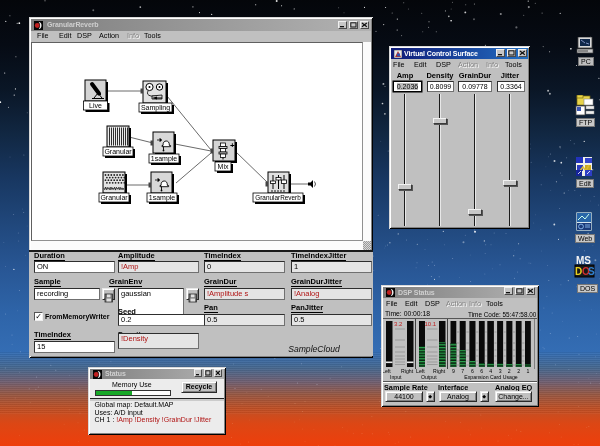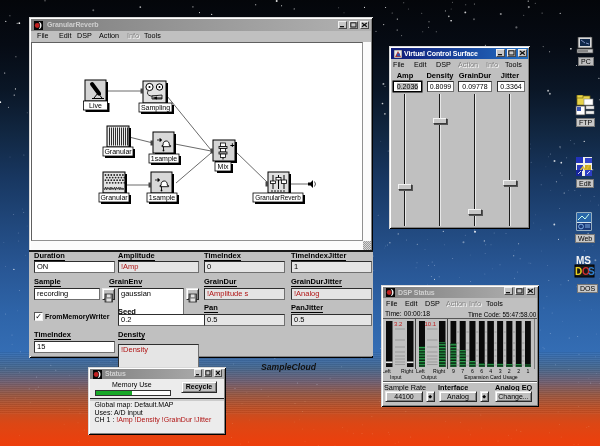--- a/index.html
+++ b/index.html
@@ -1245,22 +1245,22 @@
       <div class="plabel" style="left:175px;top:54px"><i>Pan</i></div>
       <div class="plabel" style="left:262px;top:54px"><i>PanJitter</i></div>
       <div style="position:absolute;left:5px;top:62px;width:9px;height:9px;background:#fff;border:1px solid;border-color:#555 #eee #eee #555;font-size:8px;line-height:8px;color:#000;text-align:center">✓</div>
       <div style="position:absolute;left:16px;top:63px;font-size:7px;font-weight:bold;color:#000">FromMemoryWriter</div>
       <div class="sunk" style="left:89px;top:63.5px;width:96px;height:12px">0.2</div>
       <div class="sunk cyan" style="left:175px;top:63.5px;width:81px;height:12px">0.5</div>
       <div class="sunk cyan" style="left:262px;top:63.5px;width:81px;height:12px">0.5</div>
       <div class="plabel" style="left:5px;top:81px"><b>TimeIndex</b></div>
       <div class="plabel" style="left:89px;top:81px"><i>Density</i></div>
       <div class="sunk" style="left:5px;top:91px;width:81px;height:12px">15</div>
-      <div class="sunk cyan" style="left:89px;top:94px;width:81px;height:24px"><span class="red">!Density</span></div>
-      <div style="position:absolute;left:232px;top:112px;width:106px;text-align:left;font-size:8.6px;font-weight:bold;font-style:italic;color:#111">SampleCloud</div>
+      <div class="sunk cyan" style="left:89px;top:83px;width:81px;height:16px"><span class="red">!Density</span></div>
+      <div style="position:absolute;left:232px;top:94px;width:106px;text-align:center;font-size:8.6px;font-weight:normal;font-style:italic;color:#111">SampleCloud</div>
     </div>
  <div style="position:absolute;left:0px;top:233px;width:344px;height:2px;background:#1a1a1a"></div>
 </div>
 
 <div class="win" id="wvcs" style="left:389px;top:46px;width:141px;height:183px">
  <div class="tb act" style="height:11px;line-height:11px">
       <span class="tbi" style="top:1.5px"><svg width="8" height="8">
           <rect width="8" height="8" fill="#e8e8e8" stroke="#555" stroke-width="0.7"></rect>
           <path d="M1,7 L4,1 L7,7 z" fill="#b03030"></path>
           <rect x="3" y="3.5" width="3" height="2.8" fill="#3050b0"></rect>
@@ -1466,21 +1466,21 @@
           <text x="109.6" y="53.5" text-anchor="middle">4</text>
           <text x="119.1" y="53.5" text-anchor="middle">3</text>
           <text x="128.3" y="53.5" text-anchor="middle">2</text>
           <text x="137.7" y="53.5" text-anchor="middle">2</text>
           <text x="146.9" y="53.5" text-anchor="middle">1</text>
           <text x="110" y="59.5" text-anchor="middle">Expansion Card Usage</text>
         </g>
       </g>
     </svg>
  <div style="position:absolute;left:2px;top:96px;width:154px;height:1px;background:#555;box-shadow:0 1px 0 #fff"></div>
- <div style="position:absolute;left:3px;top:98px;font-size:7.3px;font-weight:normal;color:#000">Sample Rate</div>
+ <div style="position:absolute;left:3px;top:98px;font-size:7.3px;font-weight:bold;color:#000">Sample Rate</div>
  <div style="position:absolute;left:57px;top:98px;font-size:7.3px;font-weight:bold;color:#000">Interface</div>
  <div style="position:absolute;left:114px;top:98px;font-size:7.3px;font-weight:bold;color:#000">Analog EQ</div>
  <div class="btn" style="left:4px;top:106px;width:38px;height:11px;font-size:7px;line-height:9px">44100</div>
  <div class="btn" style="left:45px;top:106px;width:8.5px;height:11px;font-size:5px;line-height:9px">◆</div>
  <div class="btn" style="left:58px;top:106px;width:38px;height:11px;font-size:7px;line-height:9px">Analog</div>
  <div class="btn" style="left:99px;top:106px;width:8.5px;height:11px;font-size:5px;line-height:9px">◆</div>
  <div class="btn" style="left:114px;top:106px;width:37px;height:11px;font-size:7px;line-height:9px">Change...</div>
 </div>
 <div class="win" id="wstat" style="left:88px;top:367px;width:138px;height:68px">
  <div class="tb inact" style="height:10px;line-height:10px">

